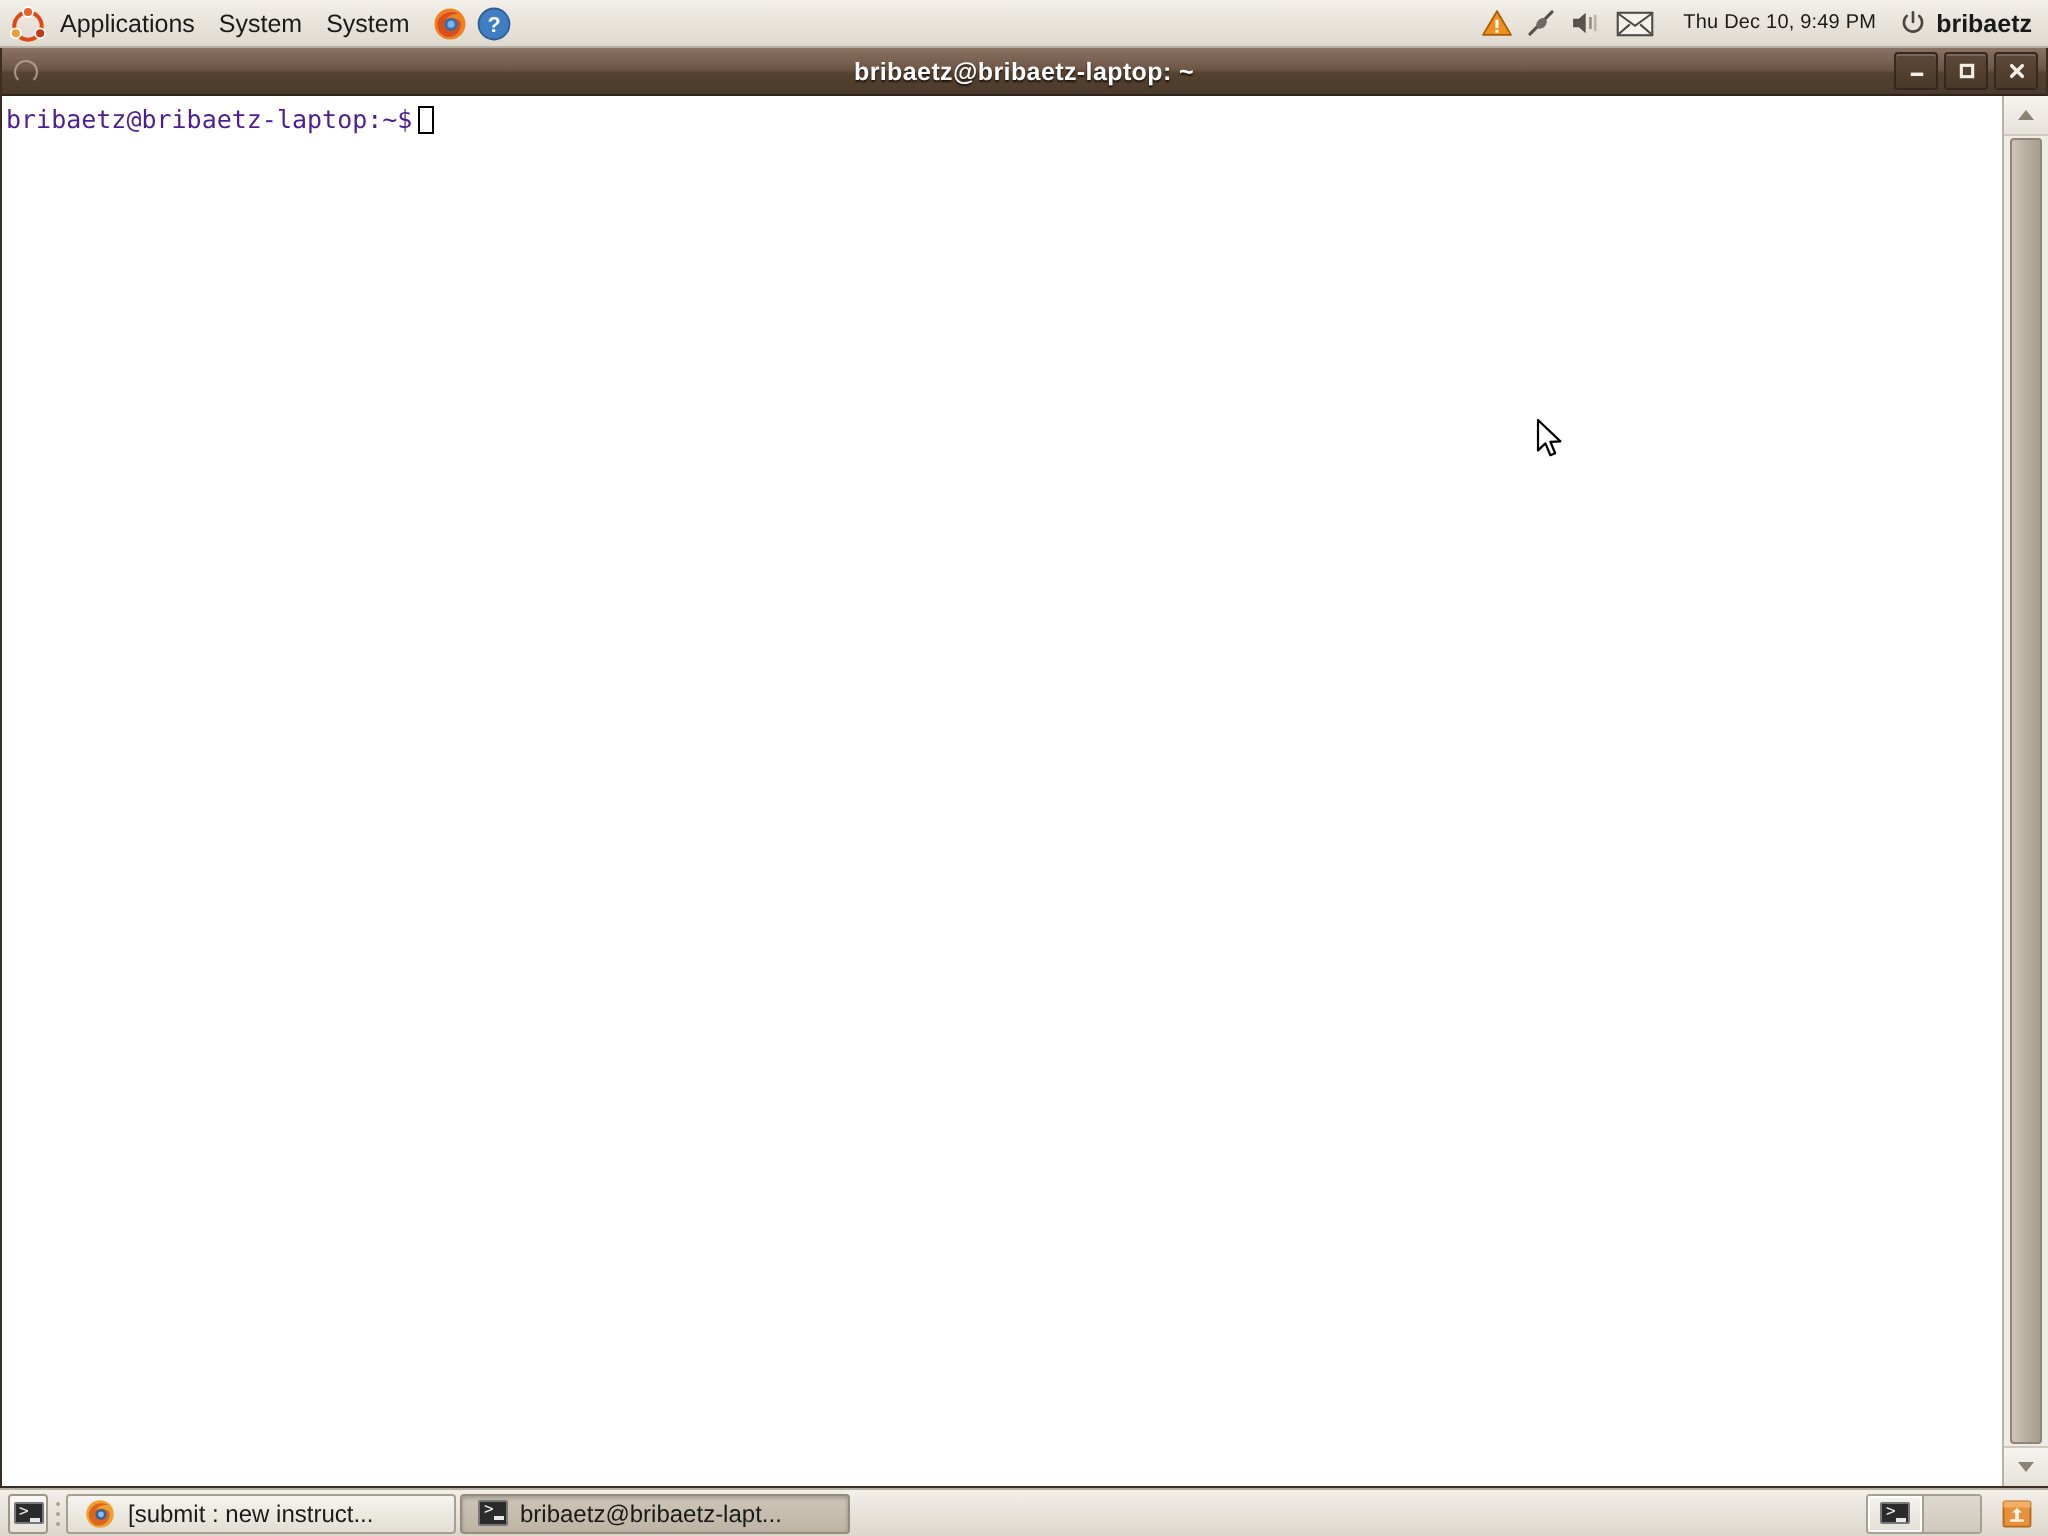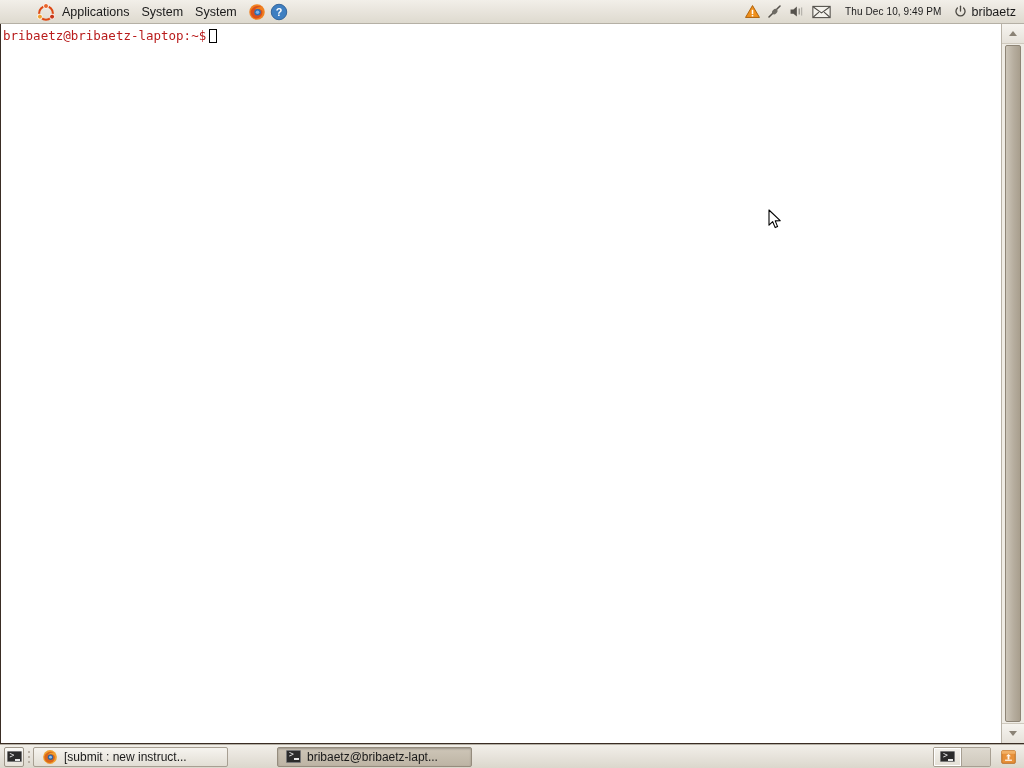--- a/index.html
+++ b/index.html
@@ -9,31 +9,31 @@
     font-family:"Liberation Sans", sans-serif;
     background:#ffffff;
   }
   #screen { position:relative; width:1024px; height:768px; background:#d6d3ca; }
 
   
   #top-panel {
     position:absolute; left:0; top:0; width:1024px; height:24px;
     background:linear-gradient(to bottom,#f2efe9 0%,#e8e4dc 50%,#dedacf 100%);
     border-bottom:1px solid #b5b0a5;
-    display:flex; align-items:center; font-size:12.5px; color:#1a1a1a;padding-left:32px;
+    display:flex; align-items:center; font-size:12.5px; color:#1a1a1a;
   }
   .panel-menu {
     display:flex; align-items:center; height:24px; padding:0 6px;
     cursor:default; white-space:nowrap;
   }
   #ubuntu-logo { width:20px; height:18px; margin-left:4px; position:relative; }
   .panel-spacer { flex:1; }
   .tray-icon { width:20px; height:20px; display:flex; align-items:center; justify-content:center; margin:0 1px; }
   #clock { padding:0 8px; font-size:10px; white-space:nowrap; letter-spacing:.1px; }
-  #user-menu { display:flex; align-items:center; gap:5px; padding:0 8px 0 4px; font-size:12.5px; }
+  #user-menu { display:flex; align-items:center; gap:5px; padding:0 8px 0 4px; font-size:12.5px;font-weight:bold; }
 
   
   #term-window {
     position:absolute; left:0; top:24px; width:1024px; height:720px;
     display:flex; flex-direction:column;
     border:1px solid #3a2d24;
     border-top:none;
   }
   #titlebar {
     height:24px; flex:0 0 24px; position:relative;
@@ -66,21 +66,21 @@
     background:linear-gradient(to bottom,#e4e0d8,#d8d3c9);
     border-bottom:1px solid #b0aa9e;
     display:flex; align-items:center; padding-left:4px;
     font-size:12.5px; color:#111;
   }
   .menu-item { padding:3px 10px; cursor:default; white-space:nowrap; }
   .mn { text-decoration:underline; }
 
   #term-body { flex:1; display:flex; background:#ffffff; min-height:0; }
   #term-text {
-    flex:1; background:#ffffff; color:#b91c1c;
+    flex:1; background:#ffffff; color:#4c1d95;
     font-family:"DejaVu Sans Mono","Liberation Mono",monospace;
     font-size:12.5px; line-height:15px;
     padding:4px 2px 2px 2px; white-space:pre; overflow:hidden;
     position:relative;
   }
   #cursor-block {
     display:inline-block; width:8px; height:14px;
     border:1px solid #000; background:transparent;
     vertical-align:-3px; margin-left:3px;
   }
@@ -127,21 +127,20 @@
     height:20px; display:flex; align-items:center; gap:6px;
     padding:0 8px; border-radius:2px; font-size:12px; color:#1a1a1a;
     border:1px solid #a79f92; max-width:205px; min-width:195px;
     background:linear-gradient(to bottom,#f6f4ef,#e2ded4);
     white-space:nowrap; overflow:hidden;
   }
   .task-btn.active {
     background:linear-gradient(to bottom,#cec6b8,#bdb4a4);
     box-shadow:inset 0 1px 2px rgba(0,0,0,.25);
     border-color:#958c7d;
-    margin-left:47px;
   }
   .task-label { overflow:hidden; text-overflow:ellipsis; white-space:nowrap; }
   #bottom-spacer { flex:1; }
   #workspaces {
     display:flex; height:20px; border:1px solid #a79f92; border-radius:2px; overflow:hidden;
   }
   .ws {
     width:28px; height:18px; display:flex; align-items:center; justify-content:center;
     background:linear-gradient(to bottom,#ded9cf,#cfc9bd);
     border-right:1px solid #a79f92;
@@ -248,20 +247,44 @@
           <path d="M4.2 3.6 A5.6 5.6 0 1 0 11.8 3.6" fill="none" stroke="#4a4741" stroke-width="1.6" stroke-linecap="round"></path>
           <line x1="8" y1="1.4" x2="8" y2="7.4" stroke="#4a4741" stroke-width="1.6" stroke-linecap="round"></line>
         </svg>
       </span>
       <span>bribaetz</span>
     </div>
   </div>
 
   <div id="term-window">
 
+    <div id="titlebar">
+      <div id="win-icon"></div>
+      <div id="titlebar-text">bribaetz@bribaetz-laptop: ~</div>
+      <div id="win-buttons">
+        <div class="win-btn">
+          <svg viewBox="0 0 14 14" width="11" height="11">
+              <rect x="3" y="8" width="8" height="2.2" fill="#f2eee8"></rect>
+            </svg>
+        </div>
+        <div class="win-btn">
+          <svg viewBox="0 0 14 14" width="11" height="11">
+              <rect x="3.4" y="3.4" width="7.2" height="7.2" fill="none" stroke="#f2eee8" stroke-width="2"></rect>
+            </svg>
+        </div>
+        <div class="win-btn">
+          <svg viewBox="0 0 14 14" width="11" height="11">
+            <g stroke="#f2eee8" stroke-width="2.2" stroke-linecap="round">
+              <line x1="3.6" y1="3.6" x2="10.4" y2="10.4"></line>
+              <line x1="10.4" y1="3.6" x2="3.6" y2="10.4"></line>
+            </g>
+          </svg>
+        </div>
+      </div>
+    </div>
 
 
     <div id="term-body">
       <div id="term-text"><span>bribaetz@bribaetz-laptop:~$</span><span id="cursor-block"></span></div>
 
       <div id="term-scroll">
         <div class="sb-arrow">
             <div class="tri tri-up"></div>
           </div>
         <div id="sb-track">

